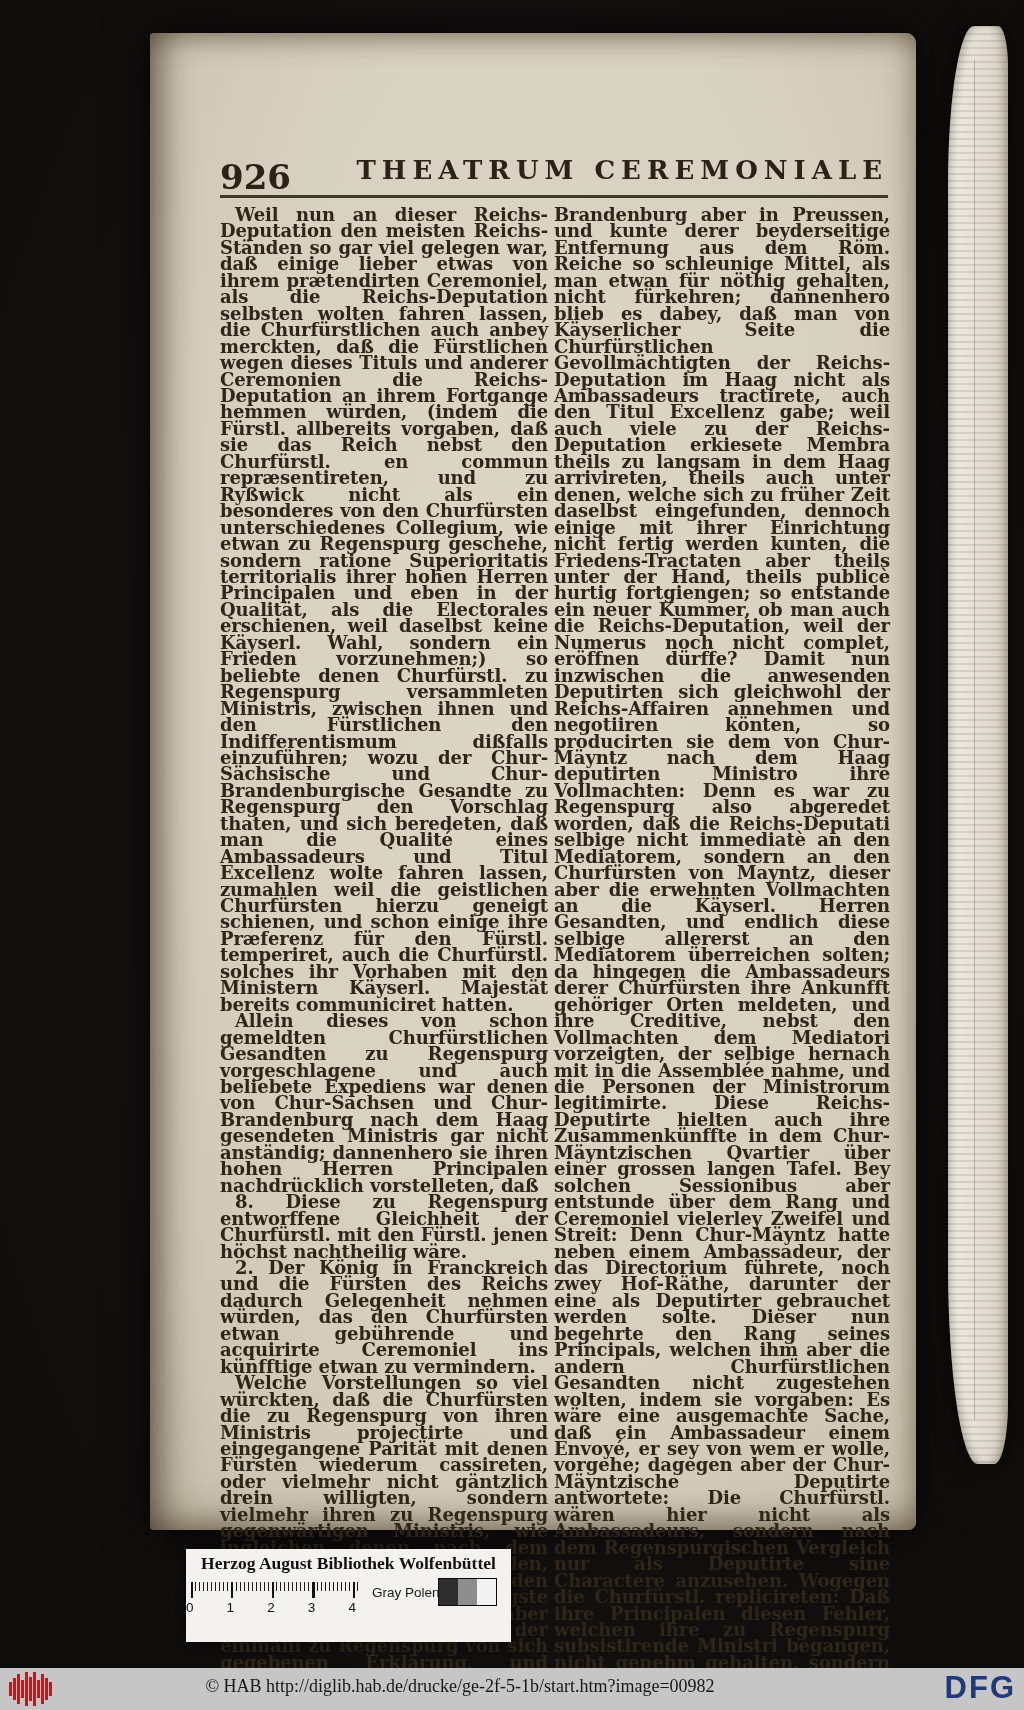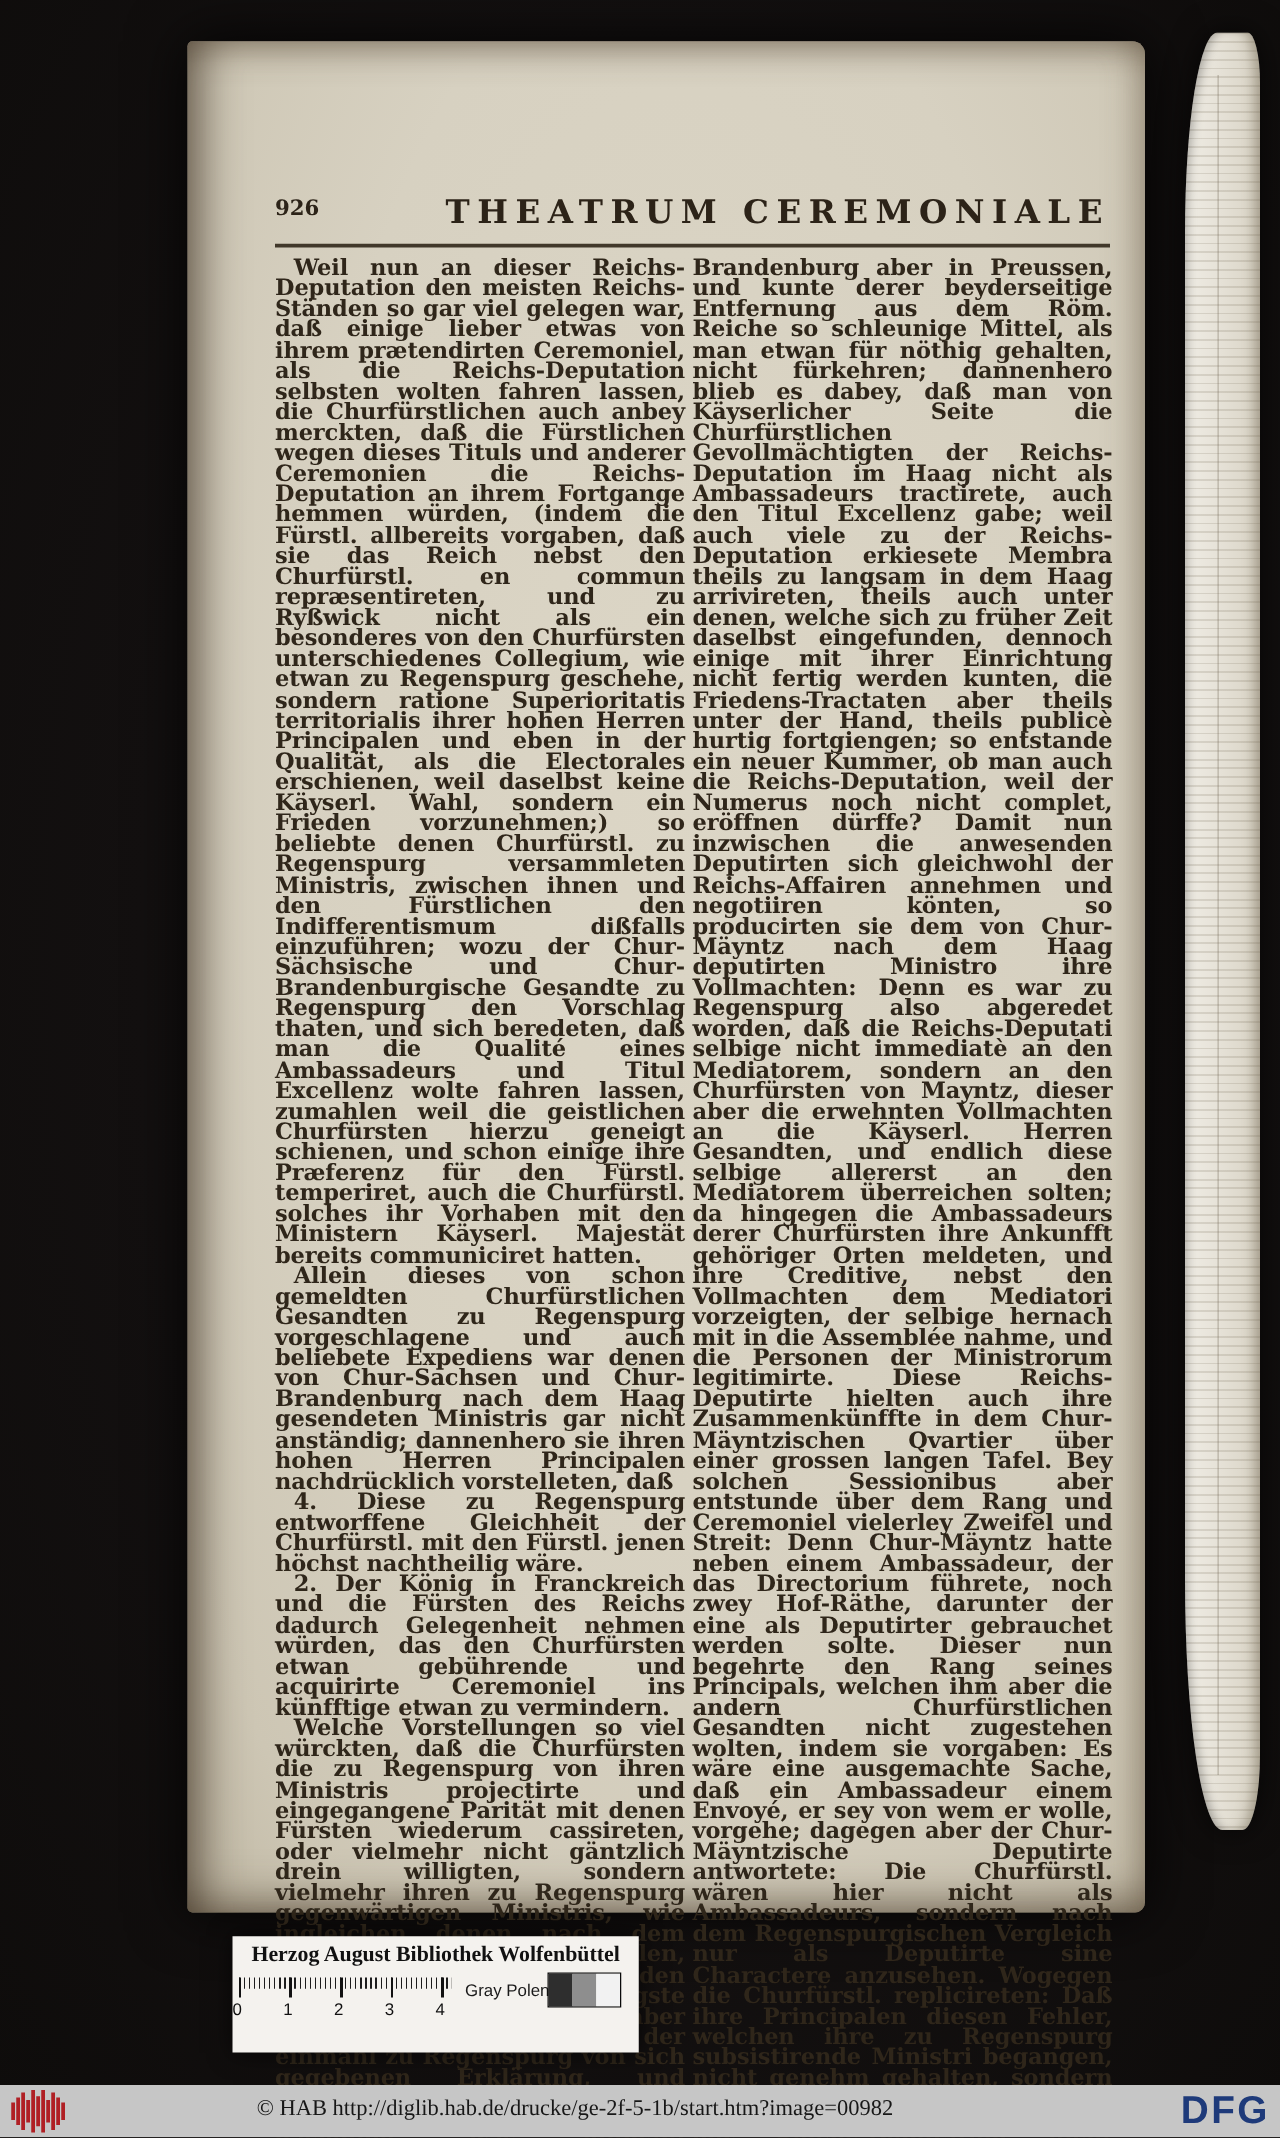--- a/index.html
+++ b/index.html
@@ -11,21 +11,21 @@
   .scan-page{position:absolute;left:150px;top:33px;width:766px;height:1497px;
     background:
       radial-gradient(ellipse at 52% 40%, #dcd6c6 0%, #d7d1c1 55%, #cdc6b4 85%, #c0b8a4 100%);
     box-shadow:
       inset 28px 0 34px -16px rgba(55,42,28,.6),
       inset -20px 0 28px -14px rgba(95,80,58,.38),
       inset 0 22px 28px -16px rgba(80,64,44,.45),
       inset 0 -28px 34px -18px rgba(70,55,38,.5),
       0 0 46px rgba(0,0,0,.85);
     border-radius:4px 10px 8px 4px;}
-  .pagenum{position:absolute;left:70px;top:124px;font-size:17px;color:#2c2318;font-weight:700;}
+  .pagenum{position:absolute;left:70px;top:124px;font-size:34px;color:#2c2318;font-weight:700;}
   .runtitle{position:absolute;left:70px;width:668px;top:122px;text-align:right;
     font-size:26px;letter-spacing:6px;color:#2c2318;font-weight:700;white-space:nowrap;}
   .head-rule{position:absolute;left:70px;top:162px;width:668px;height:3px;background:#41382a;}
   .col{position:absolute;top:174px;color:#2f261a;font-size:18px;line-height:16.45px;
     font-weight:700;text-align:justify;letter-spacing:-.1px;}
   .col-left{left:70px;width:328px;}
   .col-right{left:404px;width:336px;}
   .col p{margin:0;padding:0;}
   .col p.indent{text-indent:15px;}
   .catchword{text-align:right;margin-top:2px;padding-right:14px;}
@@ -70,21 +70,21 @@
 <div class="stage">
 
   <div class="scan-page">
     <div class="pagenum">926</div>
     <div class="runtitle">THEATRUM CEREMONIALE</div>
     <div class="head-rule"></div>
 
     <div class="col col-left">
       <p class="indent">Weil nun an dieser Reichs-Deputation den meisten Reichs-Ständen so gar viel gelegen war, daß einige lieber etwas von ihrem prætendirten Ceremoniel, als die Reichs-Deputation selbsten wolten fahren lassen, die Churfürstlichen auch anbey merckten, daß die Fürstlichen wegen dieses Tituls und anderer Ceremonien die Reichs-Deputation an ihrem Fortgange hemmen würden, (indem die Fürstl. allbereits vorgaben, daß sie das Reich nebst den Churfürstl. en commun repræsentireten, und zu Ryßwick nicht als ein besonderes von den Churfürsten unterschiedenes Collegium, wie etwan zu Regenspurg geschehe, sondern ratione Superioritatis territorialis ihrer hohen Herren Principalen und eben in der Qualität, als die Electorales erschienen, weil daselbst keine Käyserl. Wahl, sondern ein Frieden vorzunehmen;) so beliebte denen Churfürstl. zu Regenspurg versammleten Ministris, zwischen ihnen und den Fürstlichen den Indifferentismum dißfalls einzuführen; wozu der Chur-Sächsische und Chur-Brandenburgische Gesandte zu Regenspurg den Vorschlag thaten, und sich beredeten, daß man die Qualité eines Ambassadeurs und Titul Excellenz wolte fahren lassen, zumahlen weil die geistlichen Churfürsten hierzu geneigt schienen, und schon einige ihre Præferenz für den Fürstl. temperiret, auch die Churfürstl. solches ihr Vorhaben mit den Ministern Käyserl. Majestät bereits communiciret hatten.</p>
       <p class="indent">Allein dieses von schon gemeldten Churfürstlichen Gesandten zu Regenspurg vorgeschlagene und auch beliebete Expediens war denen von Chur-Sachsen und Chur-Brandenburg nach dem Haag gesendeten Ministris gar nicht anständig; dannenhero sie ihren hohen Herren Principalen nachdrücklich vorstelleten, daß</p>
-      <p class="indent">4. Diese zu Regenspurg entworffene Gleichheit der Churfürstl. mit den Fürstl. jenen höchst nachtheilig wäre.</p>
+      <p class="indent">8. Diese zu Regenspurg entworffene Gleichheit der Churfürstl. mit den Fürstl. jenen höchst nachtheilig wäre.</p>
       <p class="indent">2. Der König in Franckreich und die Fürsten des Reichs dadurch Gelegenheit nehmen würden, das den Churfürsten etwan gebührende und acquirirte Ceremoniel ins künfftige etwan zu vermindern.</p>
       <p class="indent">Welche Vorstellungen so viel würckten, daß die Churfürsten die zu Regenspurg von ihren Ministris projectirte und eingegangene Parität mit denen Fürsten wiederum cassireten, oder vielmehr nicht gäntzlich drein willigten, sondern vielmehr ihren zu Regenspurg gegenwärtigen Ministris, wie ingleichen denen nach dem Haag gesendeten anbefohlen, den Churfürstl. Vorzug für den Fürstlichen auf das kräfftigste handzuhaben.  Es blieben aber die Käyserl. Ministri bey der einmahl zu Regenspurg von sich gegebenen Erklärung, und stelleten den Churfürstlichen steiff und fest vor: Es müste dasjenige, was einmahl Voluntatis gewesen, nummehro Necessitatis seyn: darwider man sich zwar Churfürstlicher Seits in dem Haag hefftig setzete, jedoch nichts anders, als was einmahl zu Regenspurg war abgehandelt worden, erhalten kunte: Denn Chur-Sachsen befande sich damahlen in Polen, Chur-</p>
     </div>
 
     <div class="col col-right">
       <p>Brandenburg aber in Preussen, und kunte derer beyderseitige Entfernung aus dem Röm. Reiche so schleunige Mittel, als man etwan für nöthig gehalten, nicht fürkehren; dannenhero blieb es dabey, daß man von Käyserlicher Seite die Churfürstlichen Gevollmächtigten der Reichs-Deputation im Haag nicht als Ambassadeurs tractirete, auch den Titul Excellenz gabe; weil auch viele zu der Reichs-Deputation erkiesete Membra theils zu langsam in dem Haag arrivireten, theils auch unter denen, welche sich zu früher Zeit daselbst eingefunden, dennoch einige mit ihrer Einrichtung nicht fertig werden kunten, die Friedens-Tractaten aber theils unter der Hand, theils publicè hurtig fortgiengen; so entstande ein neuer Kummer, ob man auch die Reichs-Deputation, weil der Numerus noch nicht complet, eröffnen dürffe? Damit nun inzwischen die anwesenden Deputirten sich gleichwohl der Reichs-Affairen annehmen und negotiiren könten, so producirten sie dem von Chur-Mäyntz nach dem Haag deputirten Ministro ihre Vollmachten:  Denn es war zu Regenspurg also abgeredet worden, daß die Reichs-Deputati selbige nicht immediatè an den Mediatorem, sondern an den Churfürsten von Mayntz, dieser aber die erwehnten Vollmachten an die Käyserl. Herren Gesandten, und endlich diese selbige allererst an den Mediatorem überreichen solten; da hingegen die Ambassadeurs derer Churfürsten ihre Ankunfft gehöriger Orten meldeten, und ihre Creditive, nebst den Vollmachten dem Mediatori vorzeigten, der selbige hernach mit in die Assemblée nahme, und die Personen der Ministrorum legitimirte.  Diese Reichs-Deputirte hielten auch ihre Zusammenkünffte in dem Chur-Mäyntzischen Qvartier über einer grossen langen Tafel.  Bey solchen Sessionibus aber entstunde über dem Rang und Ceremoniel vielerley Zweifel und Streit: Denn Chur-Mäyntz hatte neben einem Ambassadeur, der das Directorium führete, noch zwey Hof-Räthe, darunter der eine als Deputirter gebrauchet werden solte.  Dieser nun begehrte den Rang seines Principals, welchen ihm aber die andern Churfürstlichen Gesandten nicht zugestehen wolten, indem sie vorgaben: Es wäre eine ausgemachte Sache, daß ein Ambassadeur einem Envoyé, er sey von wem er wolle, vorgehe; dagegen aber der Chur-Mäyntzische Deputirte antwortete: Die Churfürstl. wären hier nicht als Ambassadeurs, sondern nach dem Regenspurgischen Vergleich nur als Deputirte sine Charactere anzusehen.  Wogegen die Churfürstl. replicireten: Daß ihre Principalen diesen Fehler, welchen ihre zu Regenspurg subsistirende Ministri begangen, nicht genehm gehalten, sondern redressiret hätten.  Damit nun dieser Streit wegen des Vorsitzes der Reichs-Deputation nicht noch je länger, je mehr hinderlich fiele, wurde man schlüßig, eine Qver-Banck in das Zimmer zu setzen, auf welcher die nicht characterisirten Ministri ihren Platz nehmen solten; solche Placirung aber wolte sich auch nicht schicken. Dannenhero man endlich beschloß, sich péle-méle an die Tafel zu setzen; worauf die Churfürstl. Fürstl. und Städtischen</p>
       <p class="catchword">Mini-</p>
     </div>
   </div>
 

